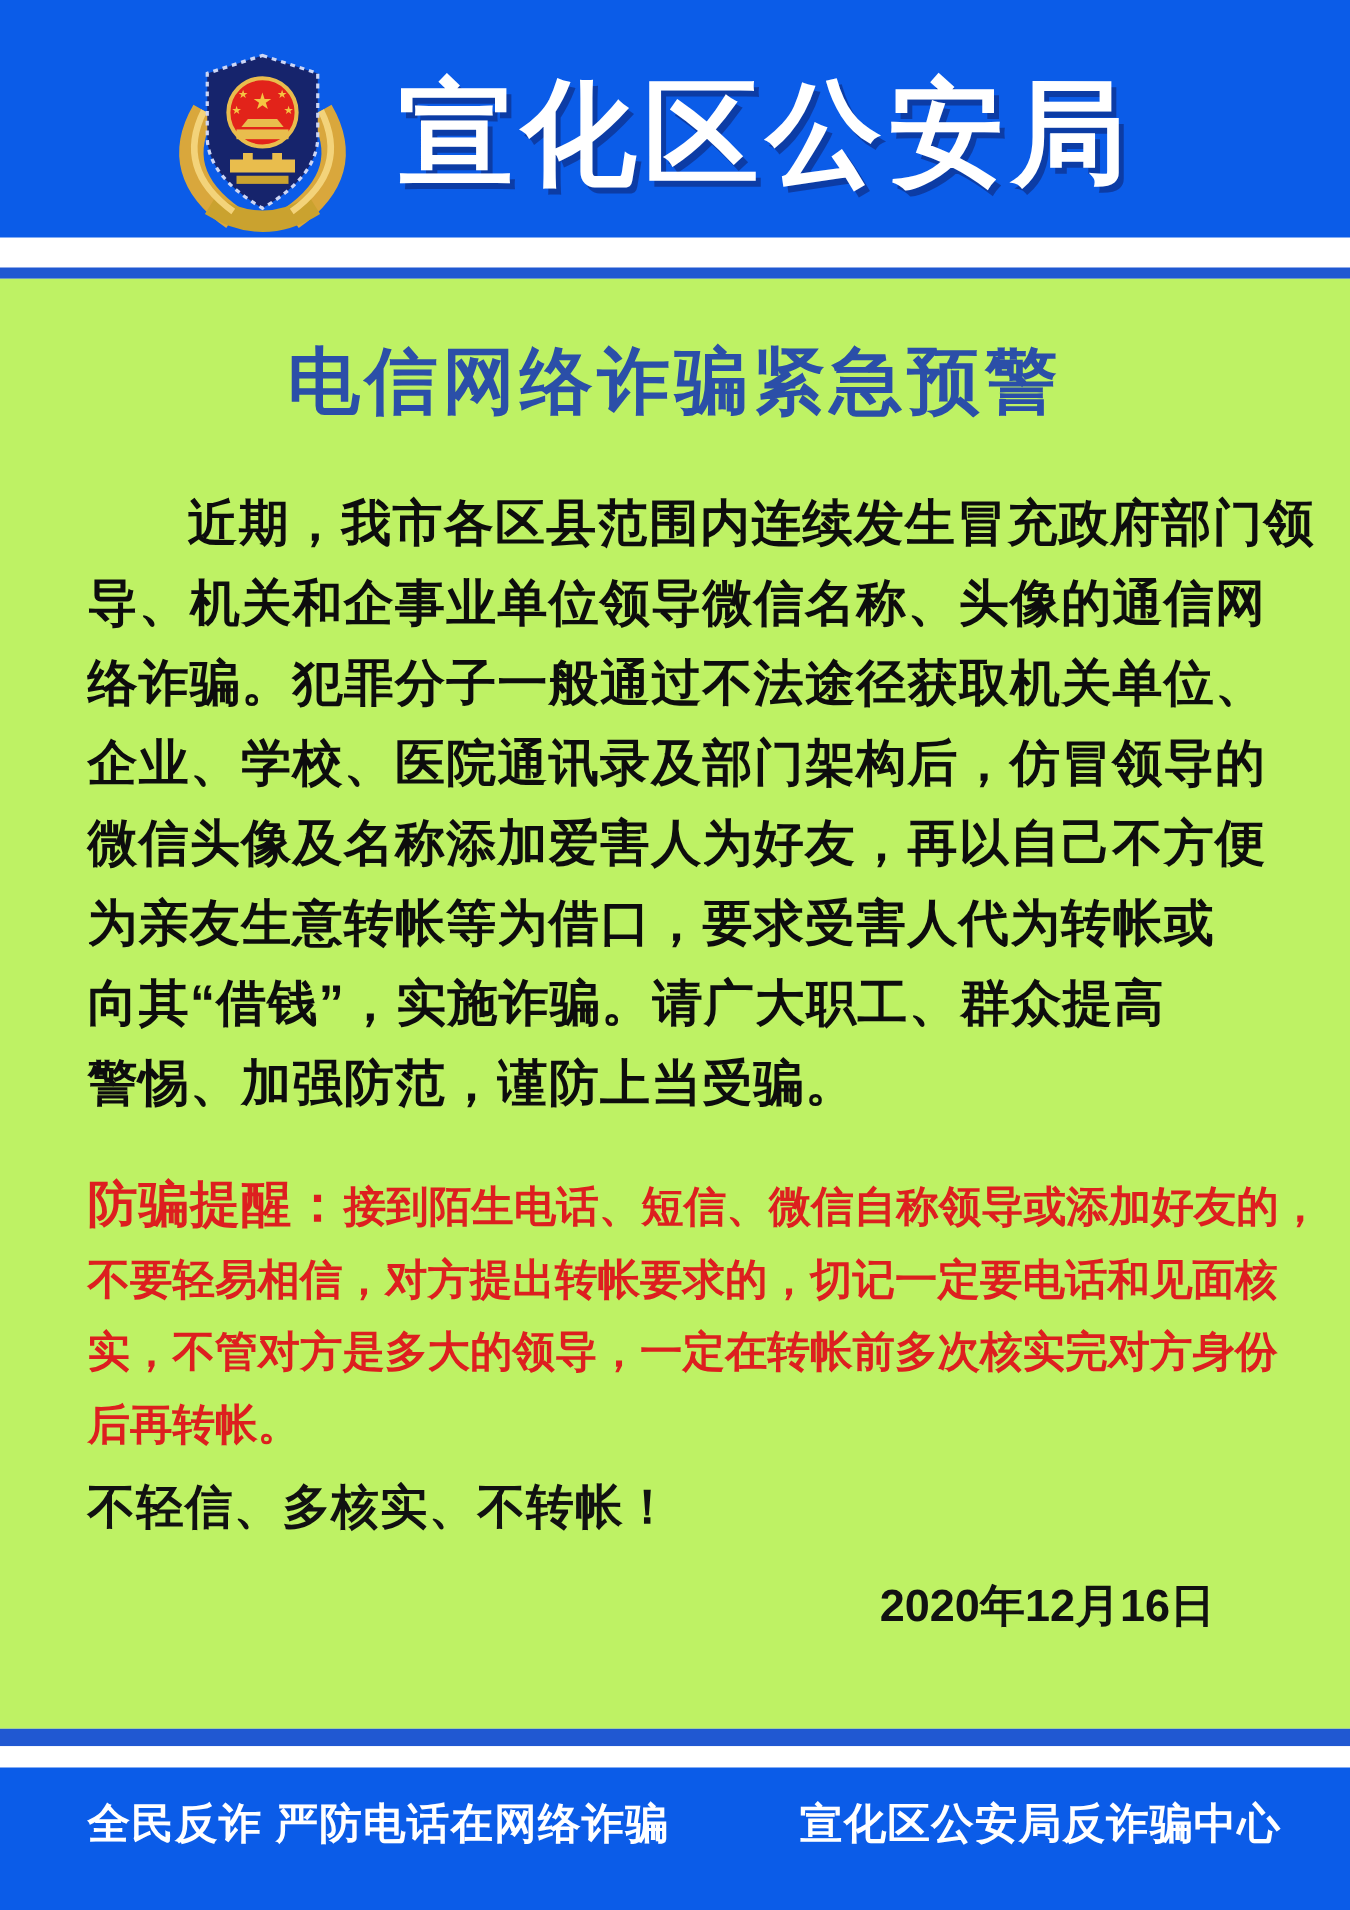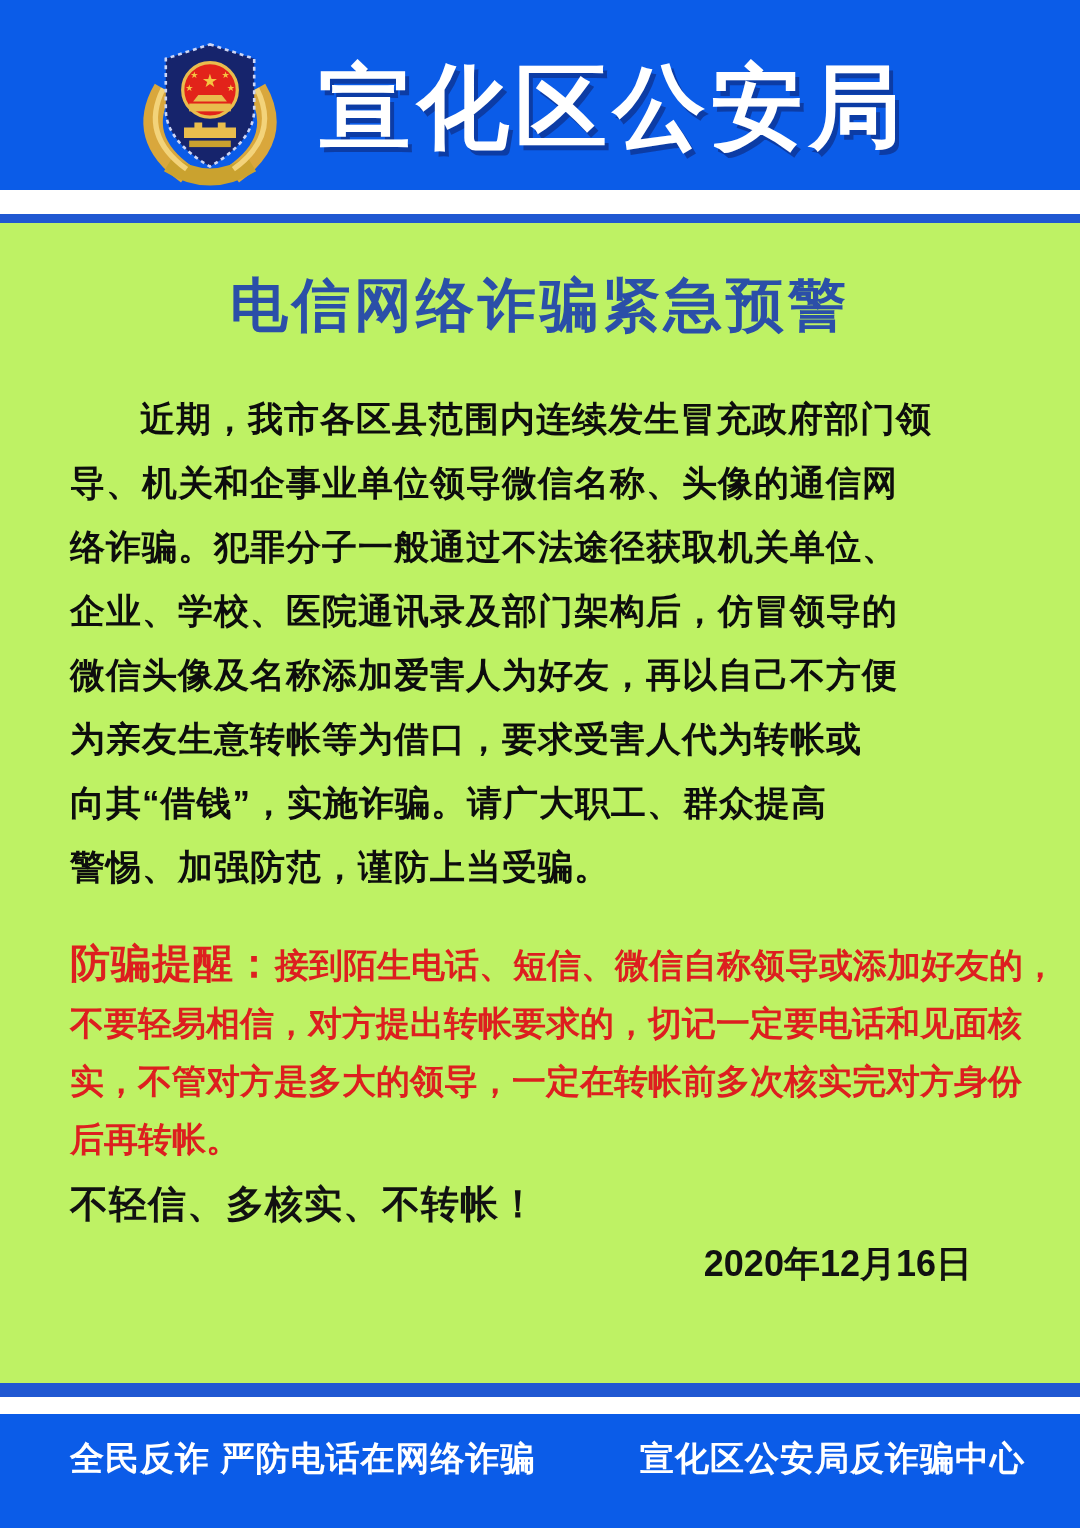--- a/index.html
+++ b/index.html
@@ -59,50 +59,49 @@
     margin-top: 44px;
     text-align: center;
     font-size: 58px;
     font-weight: 700;
     letter-spacing: 4px;
     color: #2b4fa8;
     white-space: nowrap;
   }
   .notice-body {
     margin-top: 42px;
-    font-size: 35px;
+    font-size: 40px;
     font-weight: 700;
     line-height: 64px;
     letter-spacing: 1px;
     color: #0d0d0d;
   }
   .notice-body > div { white-space: nowrap; }
   .notice-body > div:first-child { text-indent: 2em; }
   .warning-block {
     margin-top: 36px;
     color: #dd1f1f;
     font-weight: 700;
     font-size: 34px;
     line-height: 58px;
   }
   .warning-block > div { white-space: nowrap; }
   .warning-label {
     font-size: 40px;
     letter-spacing: 1px;
-    font-family: Liberation Serif, serif;
   }
   .slogan {
     margin-top: 11px;
     font-size: 38px;
     font-weight: 700;
     letter-spacing: 1px;
     color: #111111;
   }
   .date-line {
-    margin-top: 10px;
+    margin-top: 30px;
     text-align: right;
     padding-right: 38px;
     font-size: 36px;
     font-weight: 700;
     color: #111111;
   }
   
   .footer {
     height: 114px;
     background: #0b5ce8;

